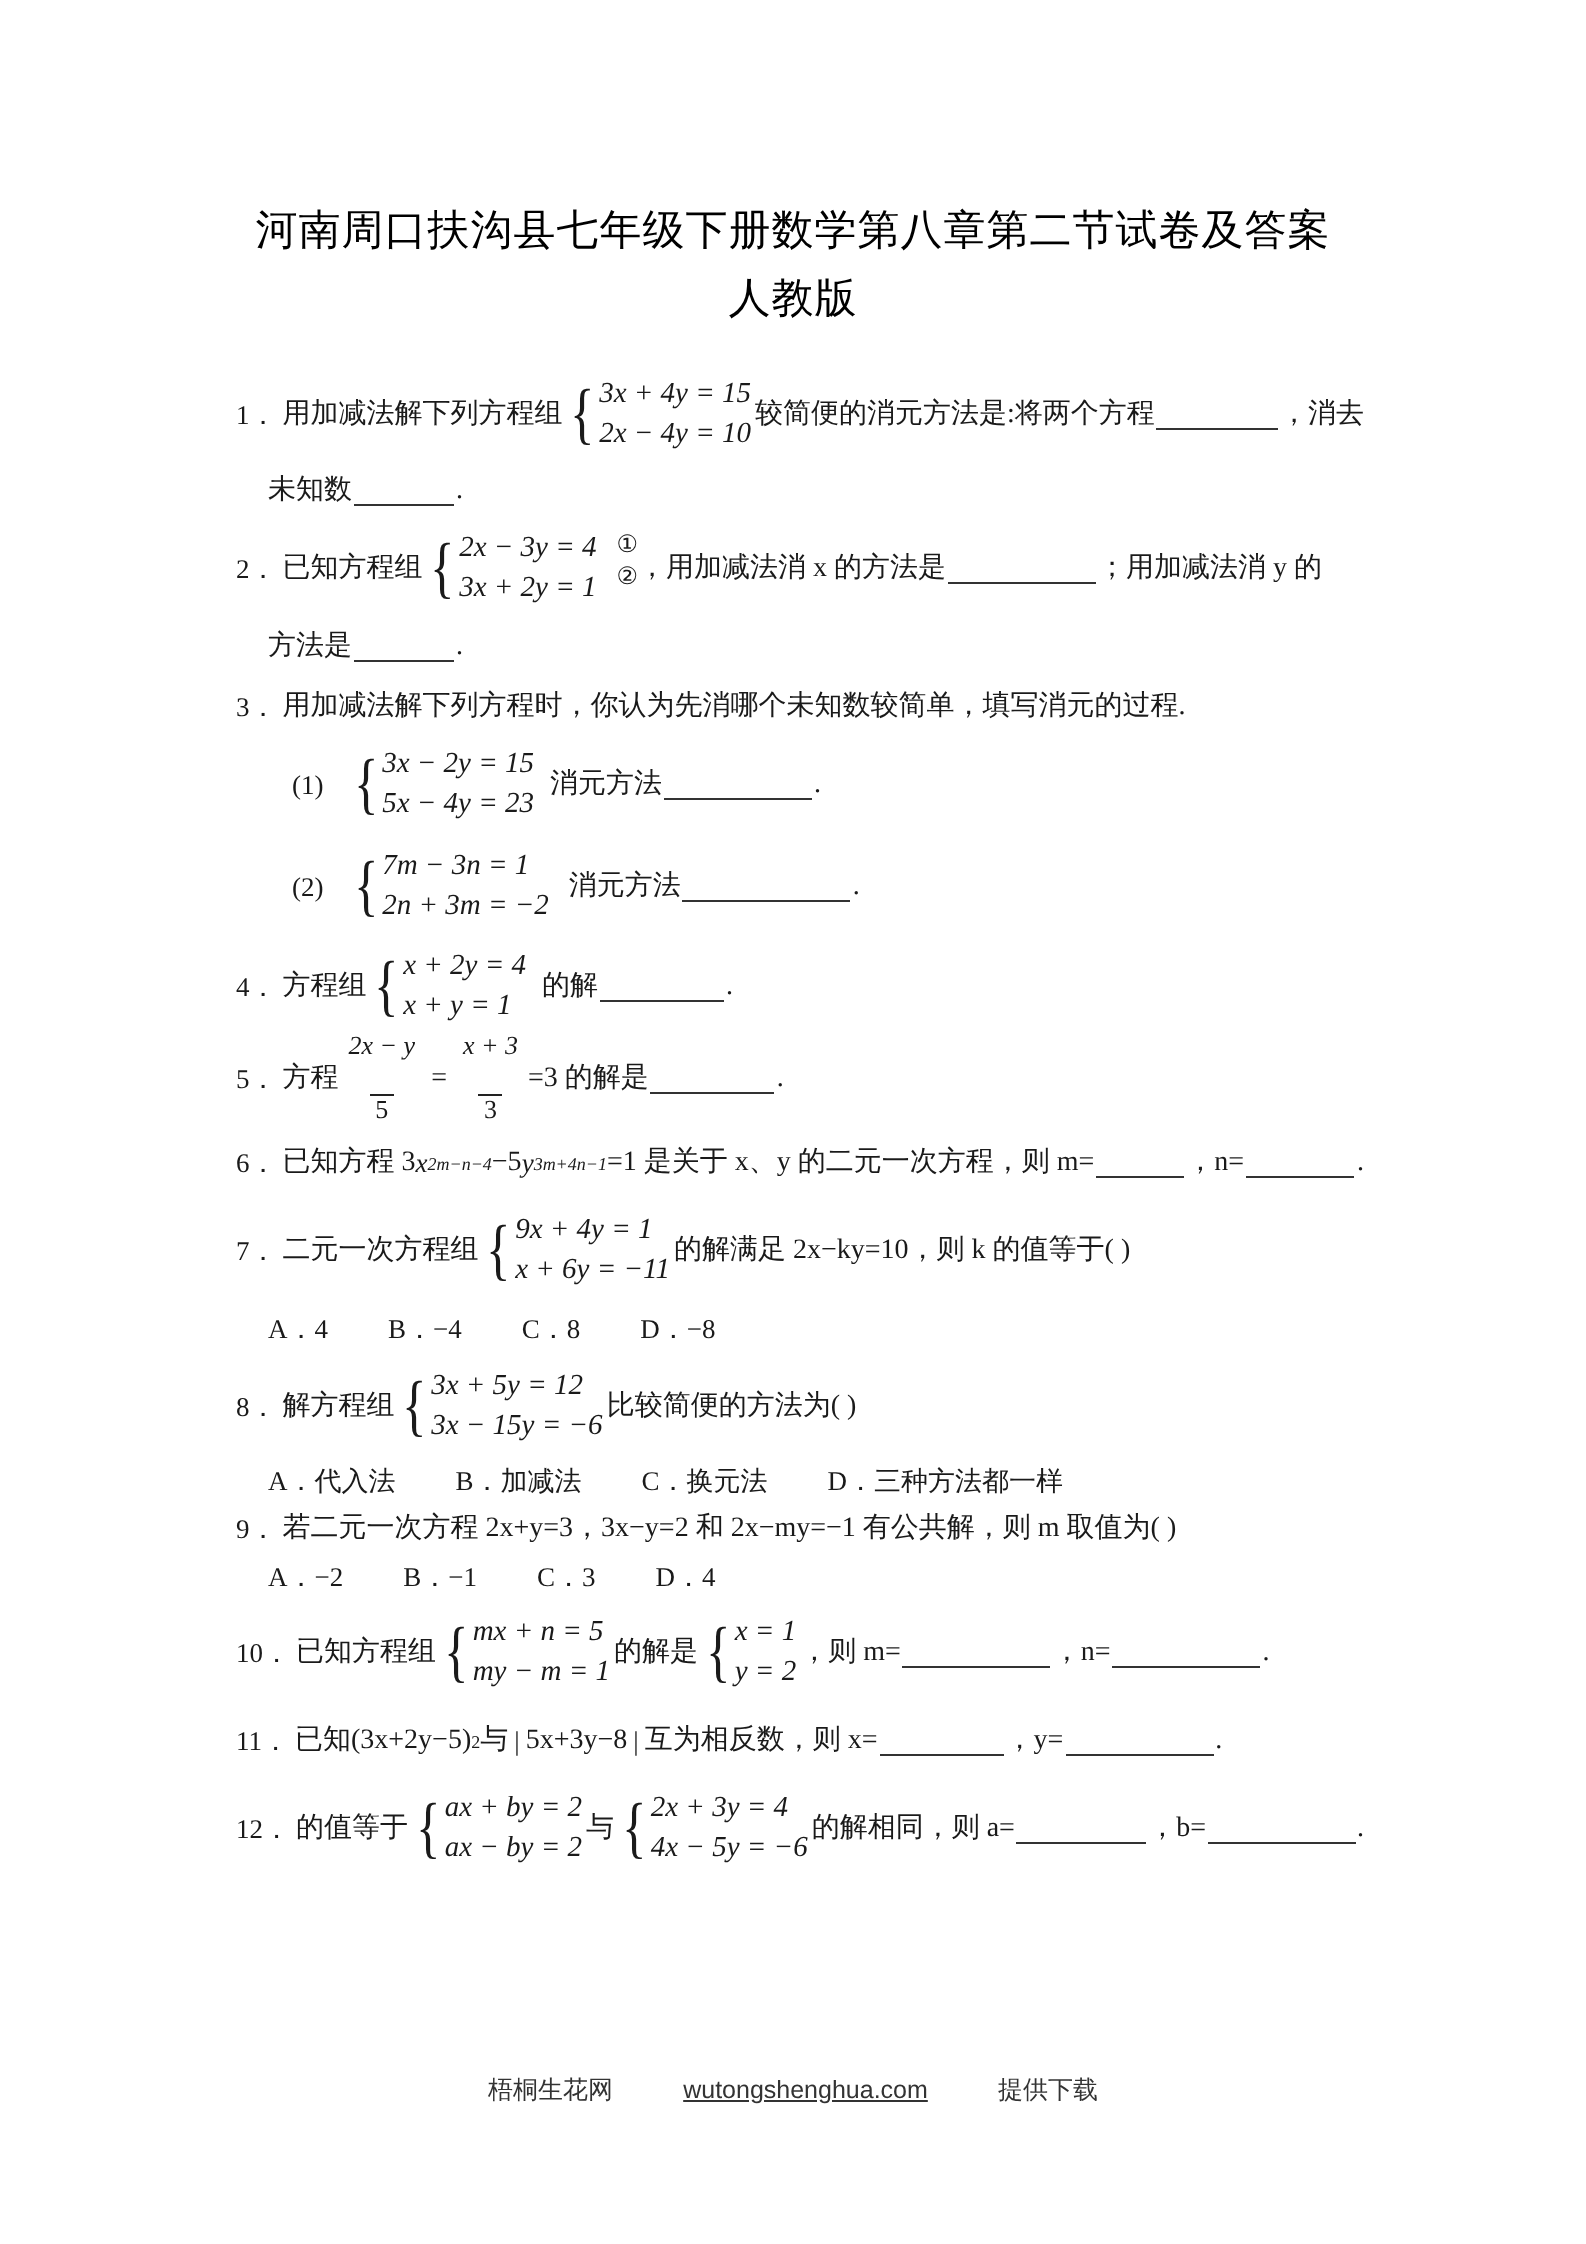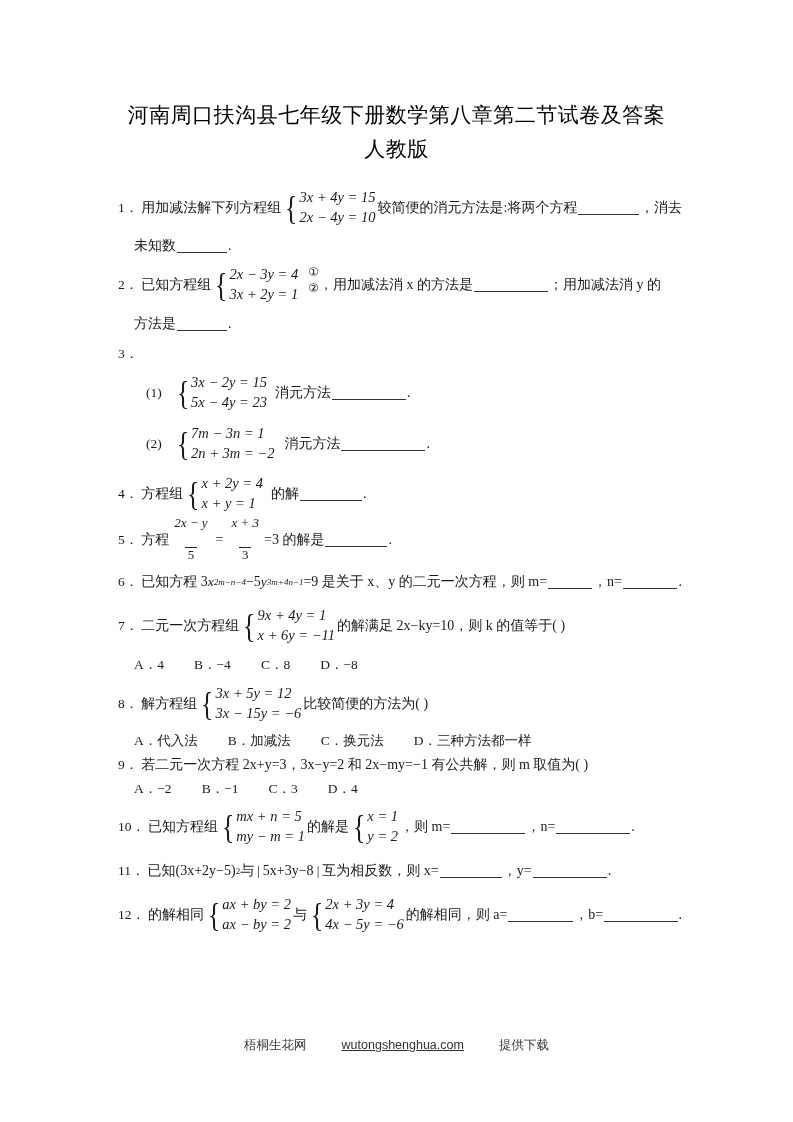--- a/index.html
+++ b/index.html
@@ -215,20 +215,21 @@
       <div class="row indent1" style="height:32px;">
         <span class="txt">方法是</span>
         <span class="blank b-sm"></span>
         <span class="txt">.</span>
       </div>
     </div>
 
     <div class="q">
       <div class="row" style="height:28px;">
         <span class="num">3．</span>
+        <span class="txt">用加减法解下列方程时，你认为先消哪个未知数较简单，填写消元的过程.</span>
       </div>
       <div class="row indent2" style="height:50px;">
         <span class="num">(1)</span>
         <span class="sys" style="margin-left:10px;">
           <span class="brace">{</span>
           <span class="sys-eqs">
             <div class="mi">3x − 2y = 15</div>
             <div class="mi">5x − 4y = 23</div>
           </span>
         </span>
@@ -289,21 +290,21 @@
 
     <div class="q">
       <div class="row" style="height:40px;">
         <span class="num">6．</span>
         <span class="txt">已知方程 3</span>
         <span class="mi">x</span>
         <span class="sup">2m−n−4</span>
         <span class="txt">−5 </span>
         <span class="mi">y</span>
         <span class="sup">3m+4n−1</span>
-        <span class="txt">=9 是关于 x、y 的二元一次方程，则 m=</span>
+        <span class="txt">=1 是关于 x、y 的二元一次方程，则 m=</span>
         <span class="blank b-sm"></span>
         <span class="txt">，n=</span>
         <span class="blank b-md"></span>
         <span class="txt">.</span>
       </div>
     </div>
 
     <div class="q">
       <div class="row" style="height:48px;">
         <span class="num">7．</span>
@@ -399,21 +400,21 @@
         <span class="blank b-md"></span>
         <span class="txt">，y=</span>
         <span class="blank b-lg"></span>
         <span class="txt">.</span>
       </div>
     </div>
 
     <div class="q">
       <div class="row" style="height:50px;">
         <span class="num">12．</span>
-        <span class="txt">的解相同</span>
+        <span class="txt">的值等于</span>
         <span class="sys">
           <span class="brace">{</span>
           <span class="sys-eqs">
             <div class="mi">ax + by = 2</div>
             <div class="mi">ax − by = 2</div>
           </span>
         </span>
         <span class="txt">与</span>
         <span class="sys">
           <span class="brace">{</span>

